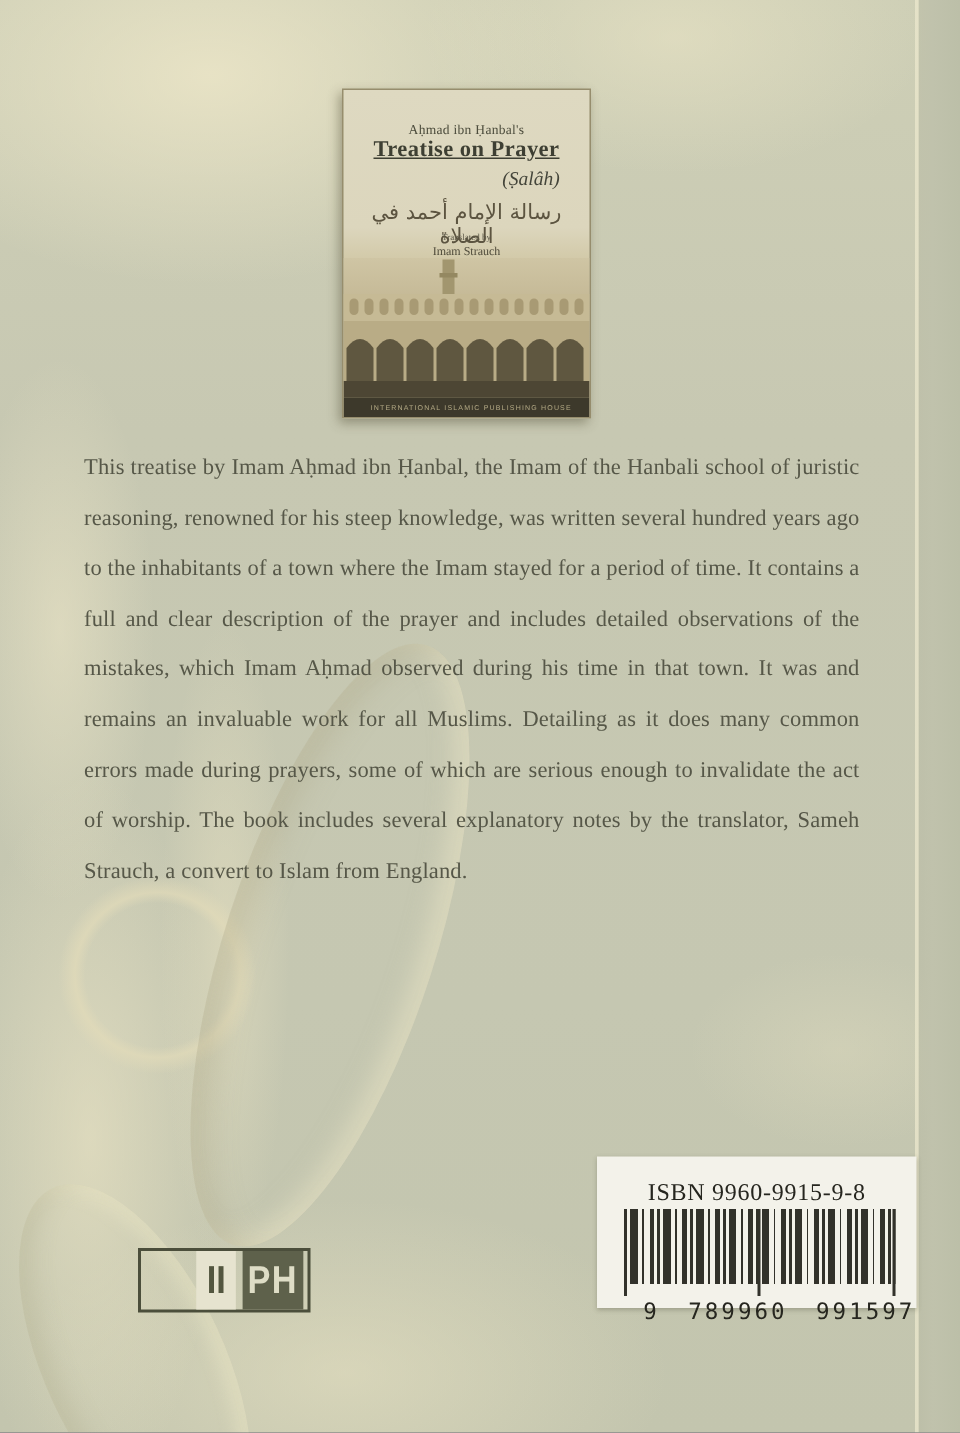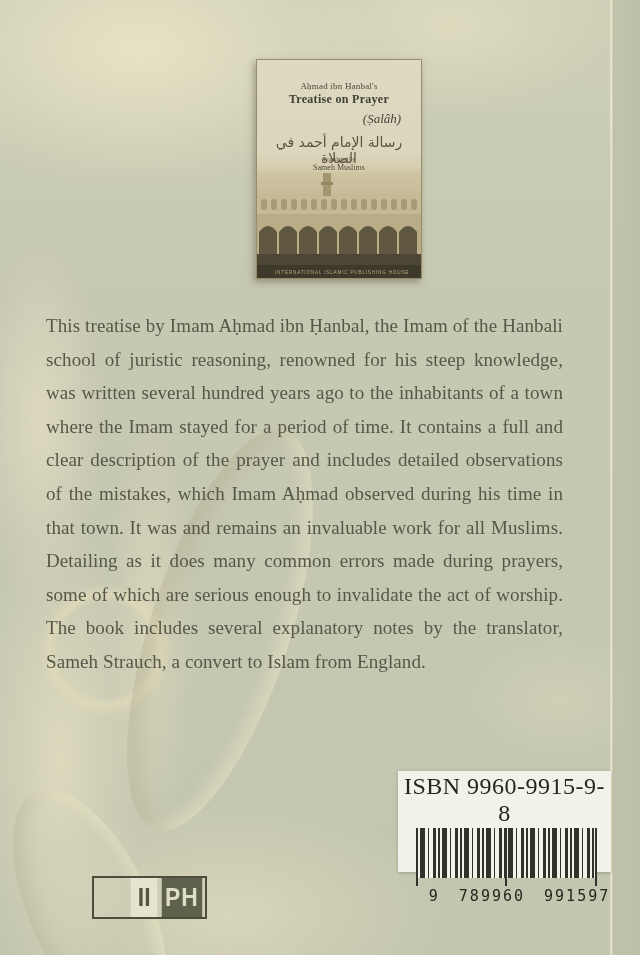--- a/index.html
+++ b/index.html
@@ -26,60 +26,60 @@
     box-shadow:inset 14px 0 18px rgba(174,170,138,0.35), inset -10px 0 16px rgba(240,234,202,0.5);
     transform:rotate(18deg);}
   .streak-2{left:30px;top:780px;width:120px;height:260px;border-radius:50%;
     box-shadow:inset 10px 0 14px rgba(176,172,140,0.3), inset -8px 0 12px rgba(240,234,202,0.45);
     transform:rotate(-25deg);}
   
   .edge-right{position:absolute;top:0;right:0;width:30px;height:955px;
     background:linear-gradient(90deg, rgba(236,232,205,0.75) 0 2px, rgba(184,186,164,0.55) 3px, #c0c2ac 40%, #bcbfa8 100%);}
 
   
-  .thumb{position:absolute;left:256px;top:59px;width:164px;height:218px;
+  .thumb{position:absolute;left:228px;top:59px;width:164px;height:218px;
     background:linear-gradient(180deg,#ded9c1 0%, #dcd6bd 42%, #d2c9a8 52%, #c4b794 60%);
     border:1px solid #968d6d;
     box-shadow:-2px 3px 7px rgba(80,75,50,0.45);}
   .thumb div{position:absolute;left:0;width:100%;text-align:center;}
   .t-author{top:21px;font-size:9px;color:#4c4c3c;letter-spacing:0.2px;}
-  .t-title{top:32px;font-size:12px;font-weight:bold;color:#3e3f33;letter-spacing:0.3px;}
+  .t-title{top:32px;font-size:15px;font-weight:bold;color:#3e3f33;letter-spacing:0.3px;text-decoration:underline;}
   .t-sub{top:51px;font-size:13px;font-style:italic;color:#44453a;margin-left:43px;}
   .t-arabic{top:74px;font-size:14px;color:#5c5440;font-family:"DejaVu Sans",sans-serif;}
   .t-transby{top:96px;font-size:6px;color:#5a5646;}
   .t-translator{top:103px;font-size:8px;color:#4e4a3a;}
   .t-photo{position:absolute;left:0;bottom:0;width:164px;height:106px;}
   .t-photo svg{display:block;width:164px;height:106px;}
   .t-pub{position:absolute;left:0;bottom:3px;width:100%;text-align:center;
     font-size:6px;transform:scale(0.78);transform-origin:center bottom;
     color:#b3a985;letter-spacing:1px;font-family:"Liberation Sans",sans-serif;white-space:nowrap;}
 
   
-  .blurb{position:absolute;left:46px;top:296px;width:517px;
-    font-size:19px;line-height:33.6px;color:#565748;
-    text-align:justify;letter-spacing:0.1px;margin-top:13px;}
+  .blurb{position:absolute;left:56px;top:296px;width:517px;
+    font-size:15px;line-height:33.6px;color:#565748;
+    text-align:justify;letter-spacing:0.1px;}
 
   
   .barcode{position:absolute;left:398px;top:771px;width:213px;height:101px;
     background:#f3f2ea;box-shadow:0 1px 3px rgba(70,70,50,0.3);}
-  .isbn{margin-top:2px;text-align:center;font-size:24px;color:#26261f;letter-spacing:0.5px;}
+  .isbn{margin-top:16px;text-align:center;font-size:16px;color:#26261f;letter-spacing:0.5px;}
   .bars{position:relative;margin:1px 14px 0 18px;height:50px;
     background:repeating-linear-gradient(90deg,
       #32322b 0 2px, #f3f2ea 2px 4px,
       #32322b 4px 9px, #f3f2ea 9px 12px,
       #32322b 12px 13px, #f3f2ea 13px 17px,
       #32322b 17px 20px, #f3f2ea 20px 22px);}
   .guard{position:absolute;top:0;width:2px;height:58px;background:#32322b;}
   .g-left{left:0;} .g-mid{left:49%;} .g-right{right:0;}
   .digits{margin-top:9px;text-align:center;
     font-family:"DejaVu Sans Mono","Liberation Mono",monospace;
     font-size:15px;color:#26261f;letter-spacing:2px;word-spacing:8px;white-space:nowrap;padding-left:30px;}
 
   
-  .logo{position:absolute;left:92px;top:876px;width:115px;height:43px;
+  .logo{position:absolute;left:92px;top:832px;width:115px;height:43px;
     border:2px solid #4b4e3b;display:flex;box-sizing:border-box;padding-left:35px;}
   .logo span{display:flex;align-items:center;justify-content:center;
     font-family:"Liberation Sans","DejaVu Sans",sans-serif;
     font-weight:bold;font-size:26px;transform:scaleX(0.88);}
   .logo-left{width:40%;background:#e6e3cf;color:#53563f;}
   .logo-right{width:60%;background:#5e614b;color:#deddc6;letter-spacing:1px;}
 </style>
 </head>
 <body>
 
@@ -88,21 +88,21 @@
   <div class="streak streak-1"></div>
   <div class="streak streak-2"></div>
   <div class="edge-right"></div>
 
   <div class="thumb">
     <div class="t-author">Aḥmad ibn Ḥanbal's</div>
     <div class="t-title">Treatise on Prayer</div>
     <div class="t-sub">(Ṣalâh)</div>
     <div class="t-arabic">رسالة الإمام أحمد في الصلاة</div>
     <div class="t-transby">Translated by</div>
-    <div class="t-translator">Sameh Muslims</div>
+    <div class="t-translator">Imam Strauch</div>
 
     <div class="t-photo">
       <svg viewBox="0 0 164 106" preserveAspectRatio="none" aria-hidden="true">
         <defs>
           <linearGradient id="sky" x1="0" y1="0" x2="0" y2="1">
             <stop offset="0" stop-color="#cfc5a4"></stop>
             <stop offset="0.3" stop-color="#c3b794"></stop>
             <stop offset="1" stop-color="#b5a882"></stop>
           </linearGradient>
         </defs>

